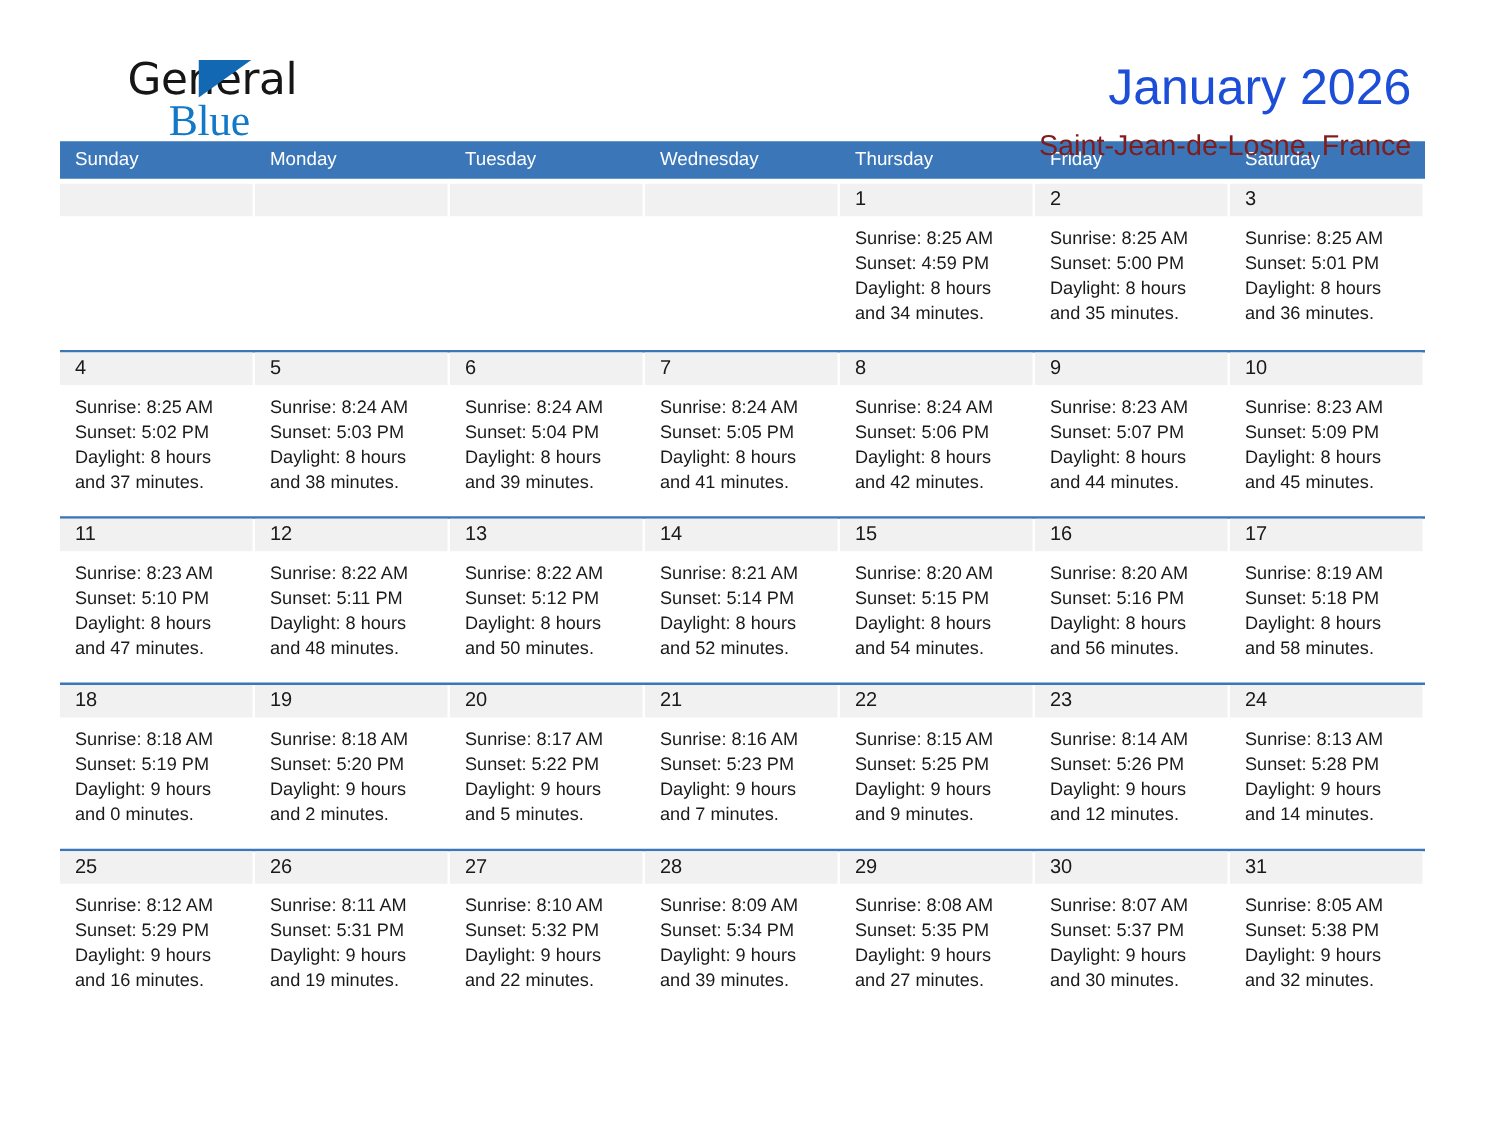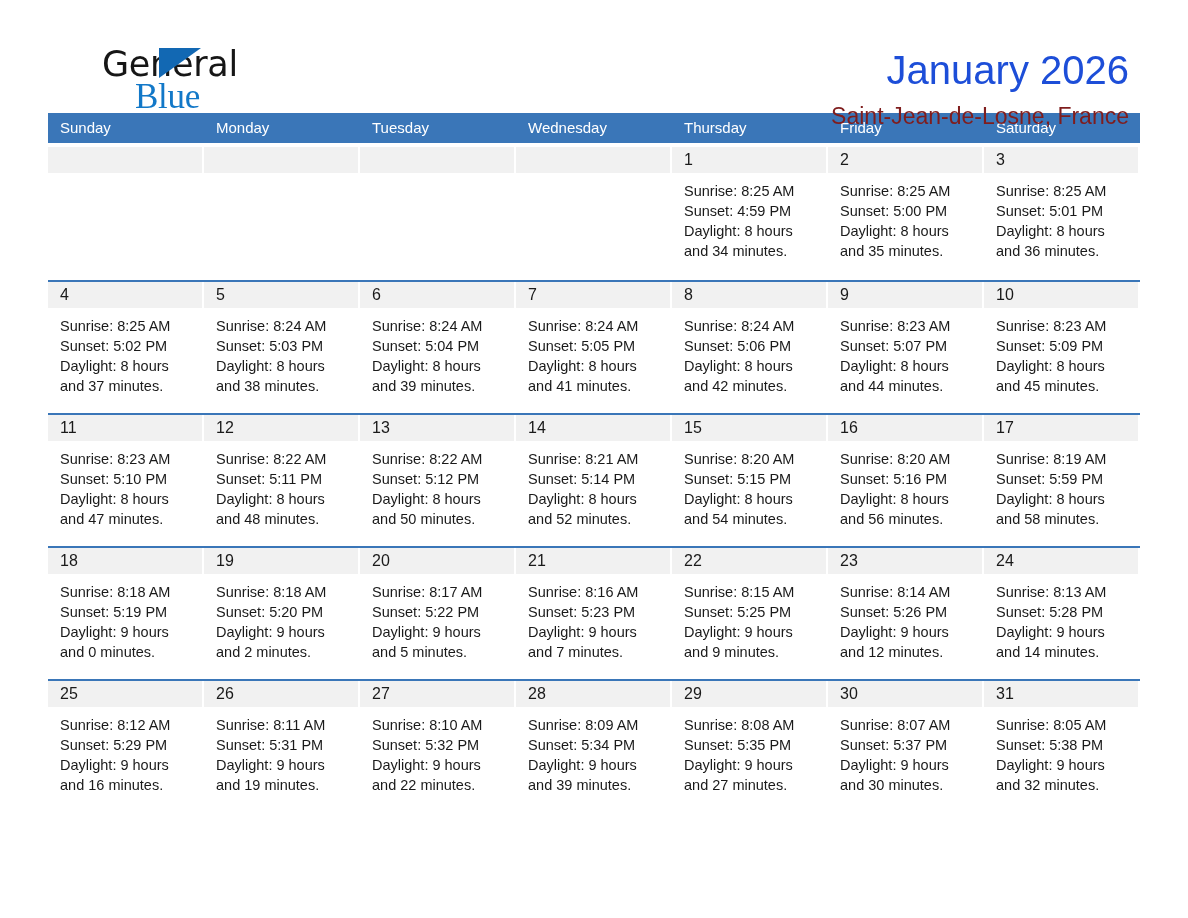--- a/index.html
+++ b/index.html
@@ -378,21 +378,21 @@
                 <div class="detail-line">Daylight: 8 hours</div>
                 <div class="detail-line">and 56 minutes.</div>
               </div>
             </div>
           </div>
           <div class="day-cell">
             <div class="day-inner">
               <div class="day-num-band"><span class="day-num">17</span></div>
               <div class="day-details">
                 <div class="detail-line">Sunrise: 8:19 AM</div>
-                <div class="detail-line">Sunset: 5:59 PM</div>
+                <div class="detail-line">Sunset: 5:18 PM</div>
                 <div class="detail-line">Daylight: 8 hours</div>
                 <div class="detail-line">and 58 minutes.</div>
               </div>
             </div>
           </div>
         </div>
         <div class="week-row">
           <div class="day-cell">
             <div class="day-inner">
               <div class="day-num-band"><span class="day-num">18</span></div>

